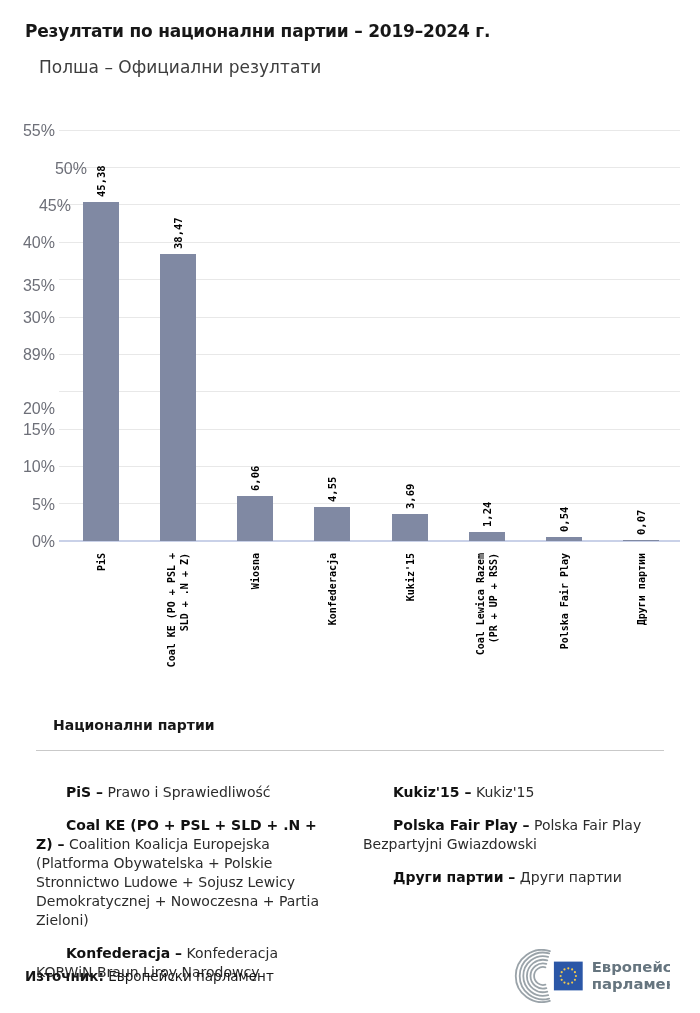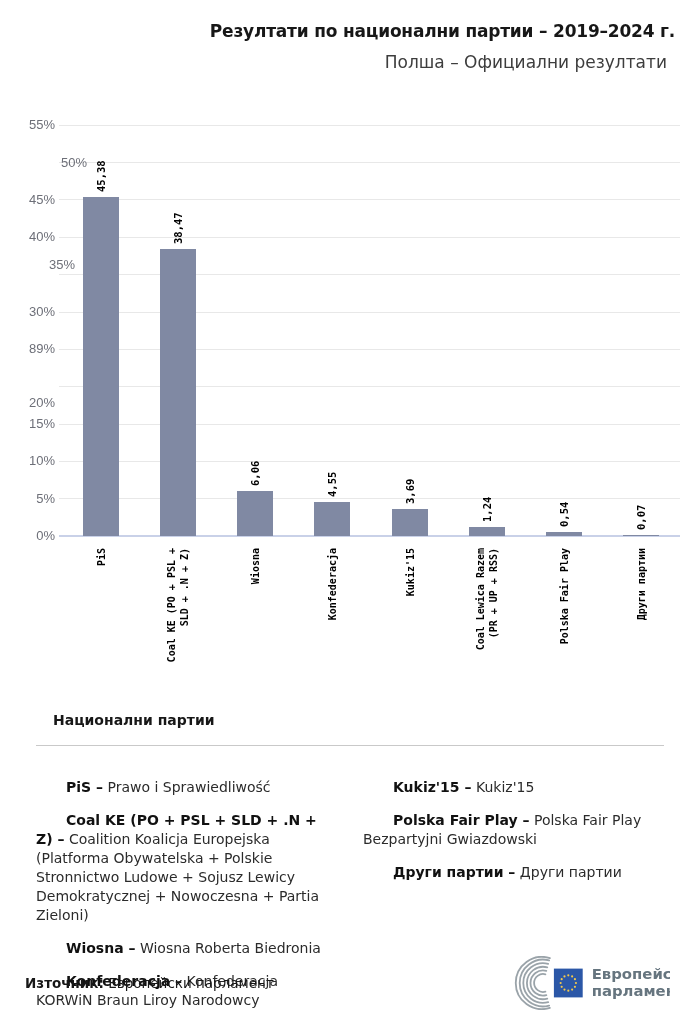--- a/index.html
+++ b/index.html
@@ -7,40 +7,40 @@
     position: relative;
     width: 700px;
     min-height: 1013px;
     margin: 0 auto;
     background: #ffffff;
     font-family: "DejaVu Sans", "Liberation Sans", sans-serif;
     color: #1a1a1a;
     overflow: hidden;
   }
   
-  .header { padding: 20px 25px 0 25px; text-align: right; }
+  .header { padding: 20px 25px 0 25px; }
   .title {
     font-size: 17px; font-weight: bold; color: #171717;
     line-height: 1.3; margin: 0 0 9px 0; letter-spacing: -0.2px;
   }
   .subtitle {
     font-size: 17px; font-weight: normal; color: #3d3d3d;
-    line-height: 1.3; margin: 8px;
+    line-height: 1.3; margin: 14px;
   }
   .chart-heading {
     margin: 27px 0 0 36px;
     font-size: 14px; font-weight: bold; color: #222;
   }
   
   #chart { position: relative; width: 700px; height: 602px; margin-top: 20px; }
   .gridline { position: absolute; height: 1px; background: #e8e8e8; }
   .gridline.baseline { height: 2px; background: #c9d1e8; }
   .ytick {
     position: absolute; left: 0; width: 55px; height: 17px;
-    text-align: right; font-size: 13px; color: #6d6f78;
+    text-align: right; font-size: 16px; color: #6d6f78;
     font-family: "Liberation Sans", sans-serif;
   }
   .bar { position: absolute; }
   .vlabel {
     position: absolute; display: flex; align-items: center; justify-content: flex-start;
     transform: rotate(-90deg);
     font-family: "DejaVu Sans Mono", monospace;
     font-size: 10.5px; font-weight: bold; color: #000;
     white-space: nowrap;
   }
@@ -91,25 +91,25 @@
       <div class="ytick" style="top: 360.273px;">10%</div>
       <div class="gridline" style="top: 330.409px; left: 59px; width: 621px;"></div>
       <div class="ytick" style="top: 322.909px;">15%</div>
       <div class="gridline" style="top: 293.045px; left: 59px; width: 621px;"></div>
       <div class="ytick" style="top: 285.545px; margin-top: 16px;">20%</div>
       <div class="gridline" style="top: 255.682px; left: 59px; width: 621px;"></div>
       <div class="ytick" style="top: 248.182px;">89%</div>
       <div class="gridline" style="top: 218.318px; left: 59px; width: 621px;"></div>
       <div class="ytick" style="top: 210.818px;">30%</div>
       <div class="gridline" style="top: 180.955px; left: 59px; width: 621px;"></div>
-      <div class="ytick" style="top: 164px; padding-left: 20px;">35%</div>
+      <div class="ytick" style="top: 179px;">35%</div>
       <div class="gridline" style="top: 143.591px; left: 59px; width: 621px;"></div>
       <div class="ytick" style="top: 136.091px;">40%</div>
       <div class="gridline" style="top: 106.227px; left: 59px; width: 621px;"></div>
-      <div class="ytick" style="top: 98.7273px;">45%</div>
+      <div class="ytick" style="top: 98.7273px; padding-left: 16px;">45%</div>
       <div class="gridline" style="top: 68.8636px; left: 59px; width: 621px;"></div>
       <div class="ytick" style="top: 61.3636px; padding-left: 32px;">50%</div>
       <div class="gridline" style="top: 31.5px; left: 59px; width: 621px;"></div>
       <div class="ytick" style="top: 24px;">55%</div>
       <div class="bar" style="left: 82.625px; top: 103.888px; width: 36px; height: 339.112px; background: rgb(128, 137, 163);"></div>
       <div class="vlabel" style="width: 70px; height: 16px; left: 65.625px; top: 55.8876px;">45,38</div>
       <div class="xlabel" style="width: 150px; height: 44px; left: 25.625px; top: 508px;">
         <span>PiS</span>
       </div>
       <div class="bar" style="left: 159.875px; top: 155.524px; width: 36px; height: 287.476px; background: rgb(128, 137, 163);"></div>
@@ -151,21 +151,20 @@
       </div>
     </div>
 
   <div class="legend">
     <h2 class="legend-heading">Национални партии</h2>
     <hr class="legend-rule">
     <div class="legend-grid">
       <div class="legend-col">
         <p class="legend-item"><span class="term">PiS –</span> <span class="desc">Prawo i Sprawiedliwość</span></p>
         <p class="legend-item"><span class="term">Coal KE (PO + PSL + SLD + .N + Z) –</span> <span class="desc">Coalition Koalicja Europejska (Platforma Obywatelska + Polskie Stronnictwo Ludowe + Sojusz Lewicy Demokratycznej + Nowoczesna + Partia Zieloni)</span></p>
-        <p class="legend-item"><span class="term">Wiosna –</span> <span class="desc">Wiosna Roberta Biedronia</span></p>
         <p class="legend-item"><span class="term">Konfederacja –</span> <span class="desc">Konfederacja KORWiN Braun Liroy Narodowcy</span></p>
       </div>
       <div class="legend-col">
         <p class="legend-item"><span class="term">Kukiz'15 –</span> <span class="desc">Kukiz'15</span></p>
         <p class="legend-item"><span class="term">Polska Fair Play –</span> <span class="desc">Polska Fair Play Bezpartyjni Gwiazdowski</span></p>
         <p class="legend-item"><span class="term">Други партии –</span> <span class="desc">Други партии</span></p>
       </div>
     </div>
   </div>
 

